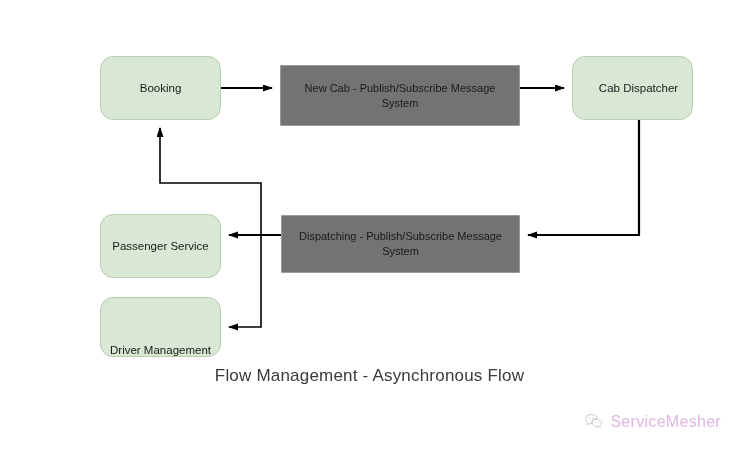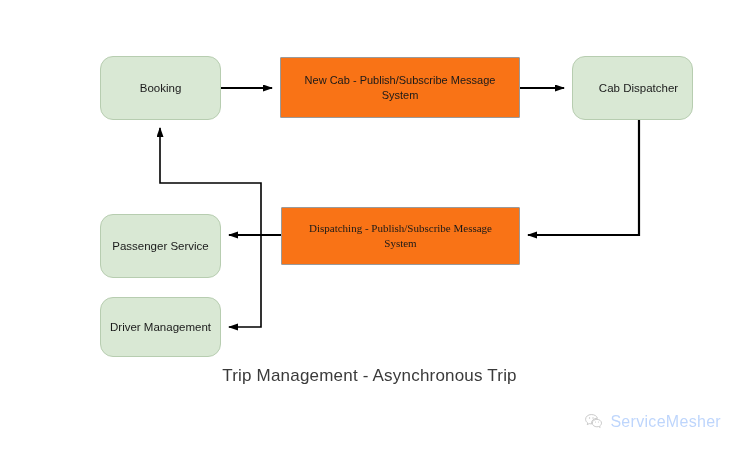--- a/index.html
+++ b/index.html
@@ -26,26 +26,27 @@
     text-align: center;
     color: #1a1a1a;
   }
   .node-green {
     background: #d9e8d4;
     border: 1px solid #b7cdb0;
     border-radius: 13px;
     font-size: 11.5px;
   }
   .node-gray {
-    background: #f97316;
+    background: #737373;
     border: 1px solid #9a9a9a;
     border-radius: 1px;
     font-size: 11px;
     line-height: 15px;
     padding: 0 10px;
+    margin-top: 8px;
   }
   .node-label {
     display: block;
     white-space: pre-line;
   }
   #edges {
     position: absolute;
     left: 0;
     top: 0;
     width: 739px;
@@ -66,21 +67,21 @@
     position: absolute;
     right: 18px;
     top: 412px;
     display: flex;
     align-items: center;
     gap: 7px;
     opacity: 0.33;
   }
   .watermark-text {
     font-size: 16px;
-    color: #3b82f6;
+    color: #a21caf;
     letter-spacing: 0.3px;
   }
   .watermark-icon {
     width: 19px;
     height: 19px;
     display: block;
   }
 </style>
 </head>
 <body>
@@ -129,30 +130,30 @@
   </div>
 
   <div class="node node-green" style="left:572px; top:56px; width:121px; height:64px;padding-left:12px;">
     <span class="node-label">Cab Dispatcher</span>
   </div>
 
   <div class="node node-green" style="left:100px; top:205px; width:121px; height:64px;margin-top:9px;">
     <span class="node-label">Passenger Service</span>
   </div>
 
-  <div class="node node-gray" style="left:281px; top:207px; width:239px; height:58px;font-family:Liberation Serif, serif;">
+  <div class="node node-gray" style="left:281px; top:207px; width:239px; height:58px;">
     <span class="node-label">Dispatching - Publish/Subscribe Message
 System</span>
   </div>
 
-  <div class="node node-green" style="left:100px; top:297px; width:121px; height:60px;">
+  <div class="node node-green" style="left:100px; top:297px; width:121px; height:60px;align-items:flex-end;">
     <span class="node-label">Driver Management</span>
   </div>
 
-  <div class="diagram-title">Trip Management - Asynchronous Trip</div>
+  <div class="diagram-title">Flow Management - Asynchronous Flow</div>
 
   <div class="watermark">
     <span>
       <svg class="watermark-icon" viewBox="0 0 24 24" xmlns="http://www.w3.org/2000/svg">
         <path d="M9.2 3.2C5.2 3.2 2 5.9 2 9.2c0 1.9 1.1 3.6 2.8 4.7L4.1 16l2.5-1.3c.8.2 1.7.4 2.6.4h.5c-.1-.4-.2-.9-.2-1.3 0-3.2 3.1-5.8 7-5.8h.5c-.6-2.7-3.6-4.8-7.8-4.8z" fill="none" stroke="#4a4a4a" stroke-width="1.1"></path>
         <circle cx="7" cy="7.6" r="0.85" fill="#4a4a4a"></circle>
         <circle cx="11.4" cy="7.6" r="0.85" fill="#4a4a4a"></circle>
         <path d="M16.3 9.3c-3.2 0-5.8 2.1-5.8 4.7 0 2.6 2.6 4.7 5.8 4.7.7 0 1.4-.1 2-.3l2.1 1.1-.6-1.8c1.4-.9 2.3-2.2 2.3-3.7 0-2.6-2.6-4.7-5.8-4.7z" fill="none" stroke="#4a4a4a" stroke-width="1.1"></path>
         <circle cx="14.5" cy="12.6" r="0.7" fill="#4a4a4a"></circle>
         <circle cx="18.2" cy="12.6" r="0.7" fill="#4a4a4a"></circle>

